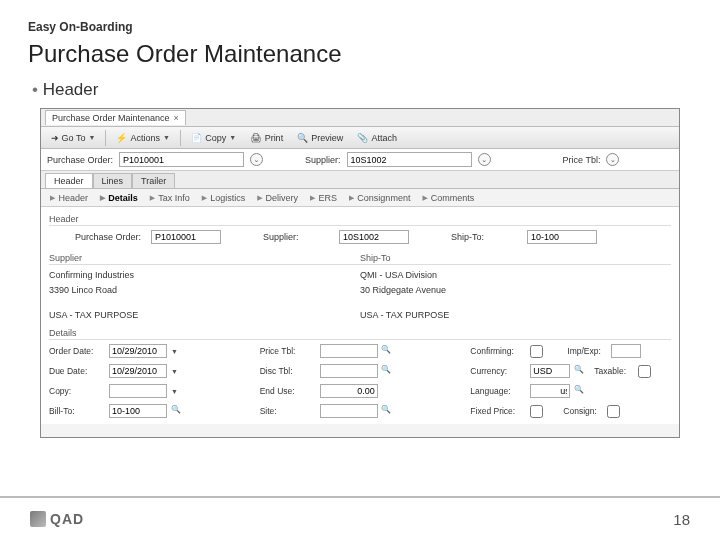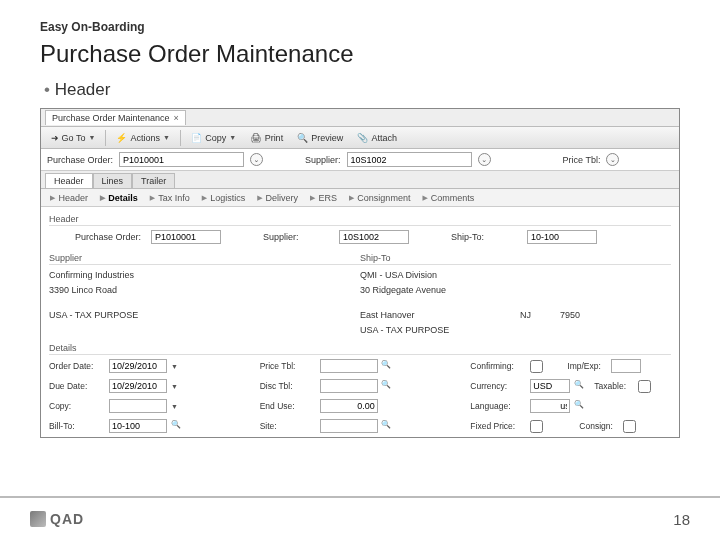--- a/index.html
+++ b/index.html
@@ -1,17 +1,17 @@
 <!DOCTYPE html>
 <html><head>
 <meta charset="utf-8">
 <style>
   *{box-sizing:border-box;margin:0;padding:0;font-family:Arial,Helvetica,sans-serif}
   body{width:720px;height:540px;background:#fff;position:relative;overflow:hidden}
-  .slide{padding:20px 40px 0 40px}
+  .slide{padding:20px 40px 0 28px}
   .eyebrow{font-size:12px;font-weight:bold;color:#333;margin-bottom:6px}
   .title{font-size:24px;font-weight:normal;color:#222;margin-bottom:12px}
   .bullet{font-size:17px;color:#333;margin-left:4px}
   .bullet::before{content:"• ";color:#777}
   .shot{margin:8px 40px 0 40px;border:1px solid #888;background:#f4f4f4;height:330px;font-size:9px;color:#333;overflow:hidden}
   .win-tab{background:#eee;border-bottom:1px solid #bbb;height:18px;display:flex;align-items:center}
   .win-tab span{background:#fff;border:1px solid #bbb;border-bottom:none;padding:2px 6px;margin-left:4px;display:flex;align-items:center;gap:4px}
   .tbar{background:linear-gradient(#f7f7f7,#e2e2e2);border-bottom:1px solid #bbb;height:22px;display:flex;align-items:center;gap:2px;padding:0 4px}
   .tbtn{display:flex;align-items:center;gap:3px;padding:2px 5px;border:1px solid transparent;border-radius:2px;cursor:pointer}
   .tbtn .drop{font-size:7px;color:#555}
@@ -172,25 +172,20 @@
         <div class="line">Confirming Industries</div>
         <div class="line">3390 Linco Road</div>
         <div class="line" style="height:10px"></div>
         <div class="line">USA - TAX PURPOSE</div>
       </div>
       <div class="col">
         <div class="sect">Ship-To</div>
         <div class="line">QMI - USA Division</div>
         <div class="line">30 Ridgegate Avenue</div>
         <div class="line" style="height:10px"></div>
-        <div class="line">
-          <span style="width:160px;display:inline-block">East Hanover</span>
-          <span style="width:40px;display:inline-block">NJ</span>
-          <span>7950</span>
-        </div>
         <div class="line">USA - TAX PURPOSE</div>
       </div>
     </div>
 
     <div class="sect" style="margin-top:6px">Details</div>
 
     <div class="grid3">
       <div class="cell">
           <label>Order Date:</label>
           <input value="10/29/2010" style="">
@@ -247,21 +242,21 @@
           <span class="mag">🔍</span>
         </div>
       <div class="cell">
           <label>Site:</label>
           <input style="">
           <span class="mag">🔍</span>
         </div>
       <div class="cell">
           <label>Fixed Price:</label>
           <input type="checkbox" style="width: auto; height: auto;">
-          <label style="min-width:40px;margin-left:32px">Consign:</label>
+          <label style="min-width:40px;margin-left:16px">Consign:</label>
           <input type="checkbox" style="width: auto; height: auto;">
         </div>
     </div>
   </div>
 </div>
 
 <div class="footer">
   <div class="logo">
     <div class="logo-ico"></div>
     <span>QAD</span>

